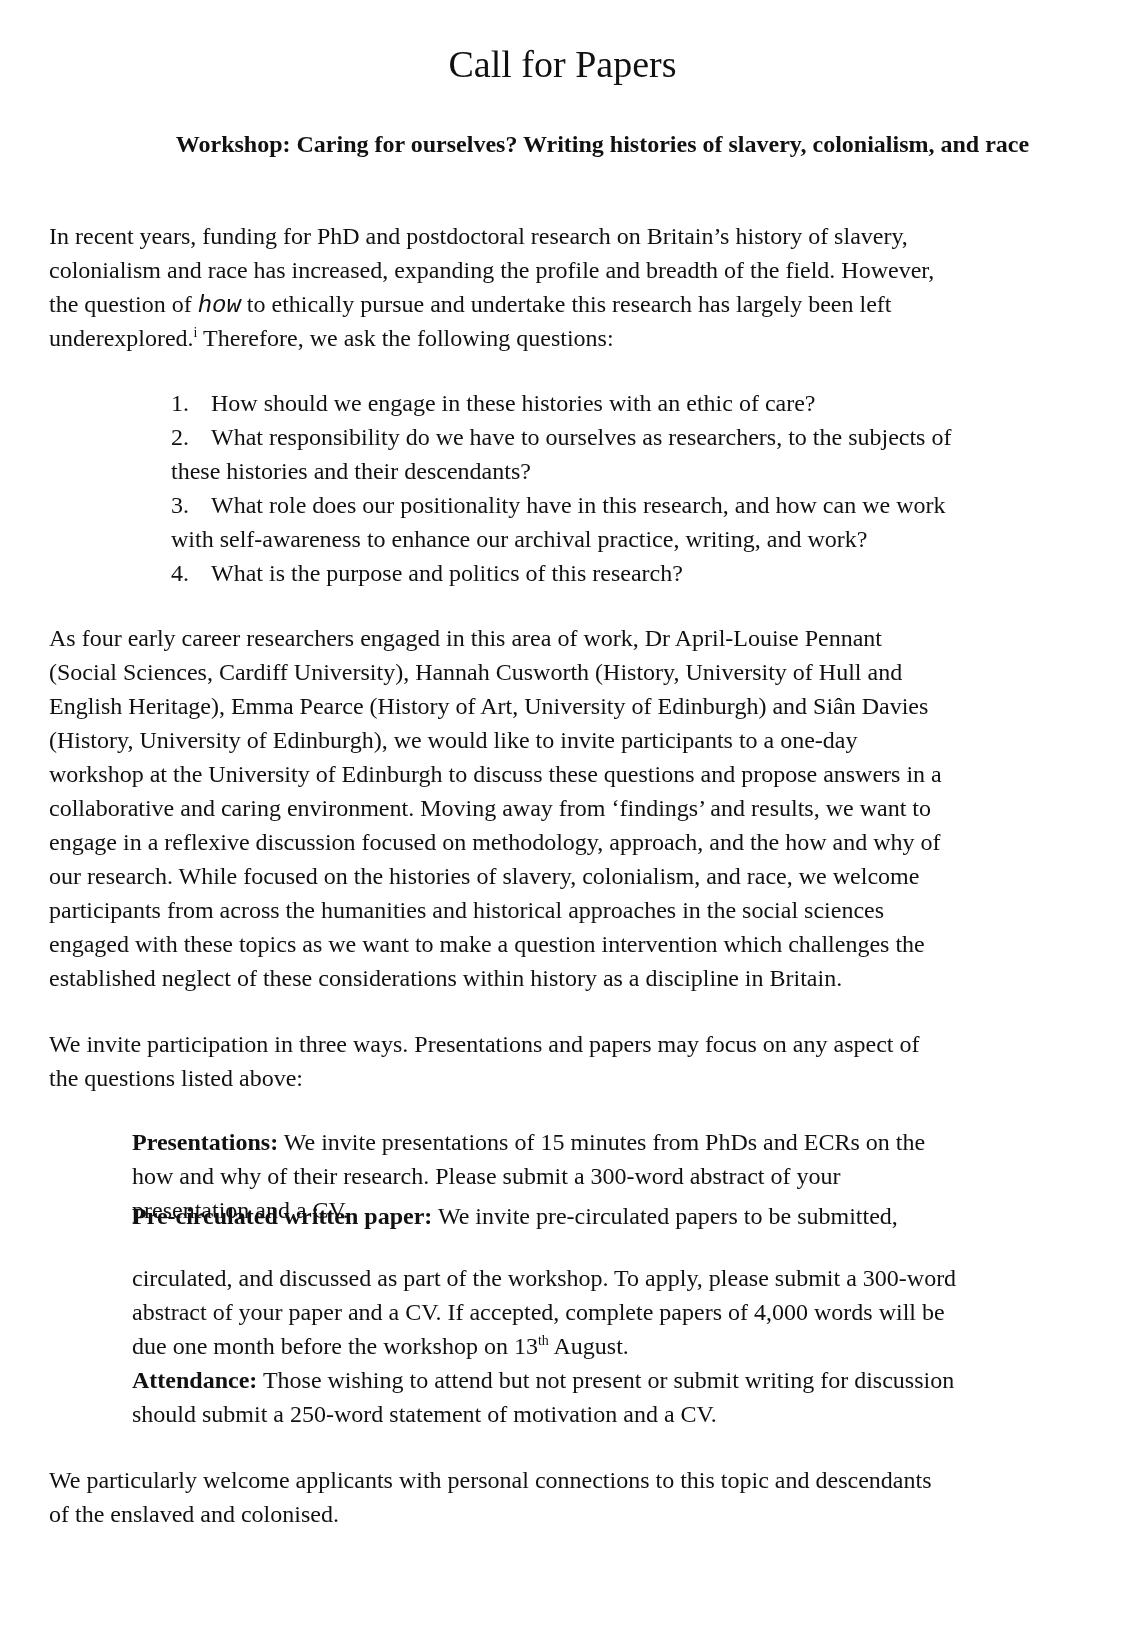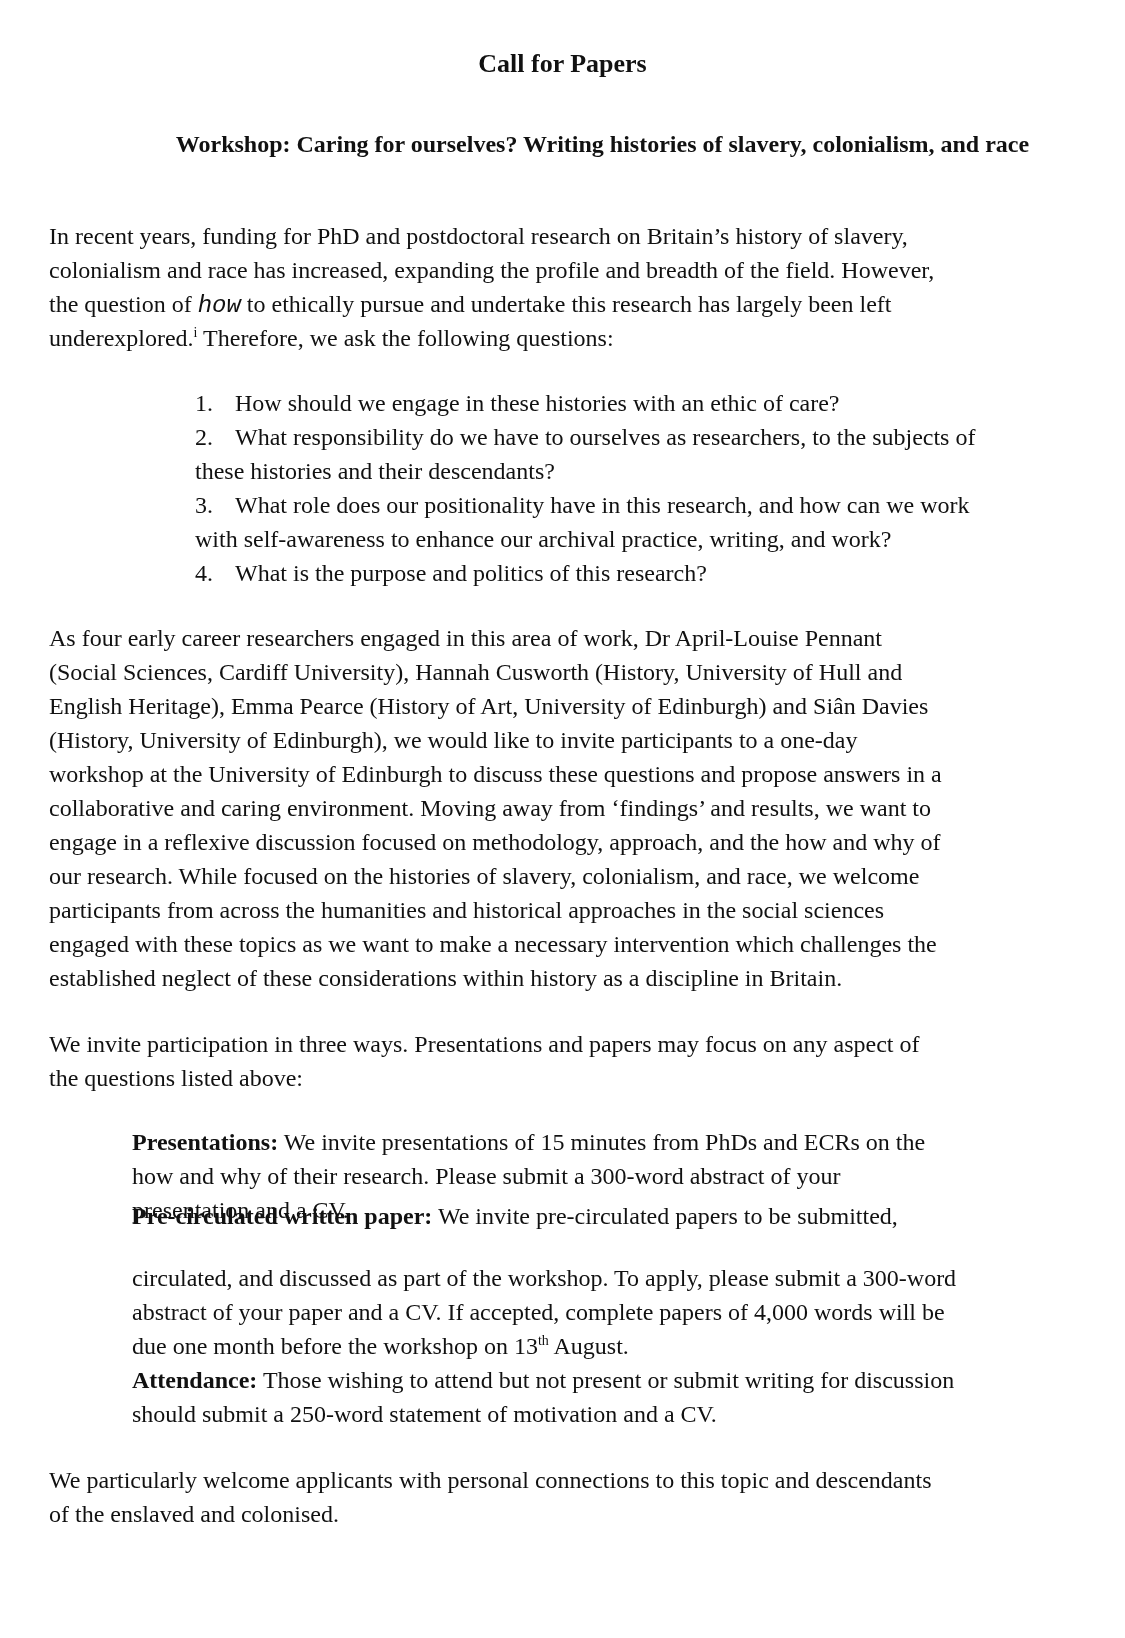--- a/index.html
+++ b/index.html
@@ -4,35 +4,35 @@
 <style>
   html, body { margin: 0; padding: 0; background: #ffffff; }
   body {
     width: 1125px; height: 1638px; position: relative; overflow: hidden;
     font-family: "Liberation Serif", "DejaVu Serif", serif;
     color: #111111;
   }
   .page { position: absolute; left: 0; top: 0; width: 1125px; height: 1638px; }
   .title {
     position: absolute; left: 0; width: 1125px; top: 44px;
-    text-align: center; font-weight: bold; font-size: 26px; line-height: 40px;
+    text-align: center; font-weight: normal; font-size: 38px; line-height: 40px;
   }
   .subtitle {
     position: absolute; left: 0; width: 1125px;
     text-align: center; font-weight: bold; font-size: 24px; line-height: 36px;
     white-space: nowrap;
   }
   .sub1 { top: 126px; padding-left: 40px; }
   .sub2 { top: 160px; }
   .line {
     position: absolute; white-space: nowrap;
     font-size: 24px; line-height: 34px;
   }
   .l { left: 49px; }
-  .li { left: 171px; margin-left: 24px; }
+  .li { left: 171px; }
   .ind { left: 132px; }
   sup { font-size: 14px; line-height: 0; vertical-align: super; }
   .b { font-weight: bold; margin-top: 48px; }
   .i { font-style: italic; font-family: Liberation Mono, monospace; }
   .num { display: inline-block; width: 40px; }
 </style>
 </head>
 <body>
 
 <div class="page">
@@ -60,21 +60,21 @@
   <div>
     <div class="line l" style="top:621px">As four early career researchers engaged in this area of work, Dr April-Louise Pennant</div>
     <div class="line l" style="top:655px">(Social Sciences, Cardiff University), Hannah Cusworth (History, University of Hull and</div>
     <div class="line l" style="top:689px">English Heritage), Emma Pearce (History of Art, University of Edinburgh) and Siân Davies</div>
     <div class="line l" style="top:723px">(History, University of Edinburgh), we would like to invite participants to a one-day</div>
     <div class="line l" style="top:757px">workshop at the University of Edinburgh to discuss these questions and propose answers in a</div>
     <div class="line l" style="top:791px">collaborative and caring environment.  Moving away from ‘findings’ and results, we want to</div>
     <div class="line l" style="top:825px">engage in a reflexive discussion focused on methodology, approach, and the how and why of</div>
     <div class="line l" style="top:859px">our research. While focused on the histories of slavery, colonialism, and race, we welcome</div>
     <div class="line l" style="top:893px">participants from across the humanities and historical approaches in the social sciences</div>
-    <div class="line l" style="top:927px">engaged with these topics as we want to make a necessary intervention which challenges the</div>
+    <div class="line l" style="top:927px">engaged with these topics as we want to make a question intervention which challenges the</div>
     <div class="line l" style="top:961px">established neglect of these considerations within history as a discipline in Britain.</div>
   </div>
 
   <div>
     <div class="line l" style="top:1027px">We invite participation in three ways. Presentations and papers may focus on any aspect of</div>
     <div class="line l" style="top:1061px">the questions listed above:</div>
   </div>
 
   <div>
     <div class="line ind" style="top:1125px"><span class="b">Presentations:</span><span> We invite presentations of 15 minutes from PhDs and ECRs on the</span></div>

